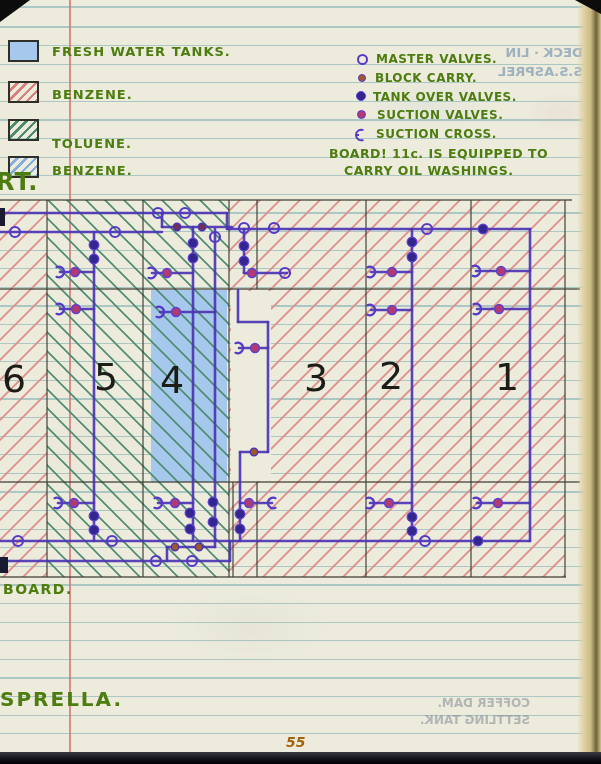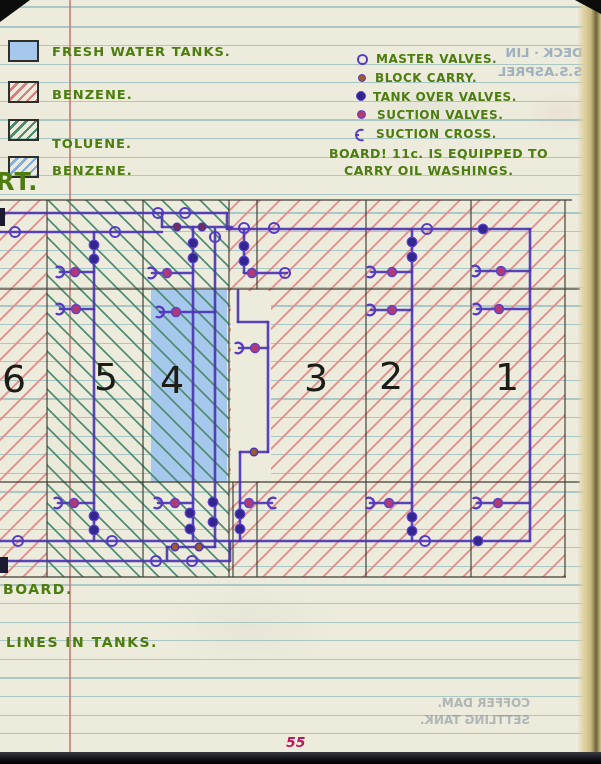--- a/index.html
+++ b/index.html
@@ -28,21 +28,21 @@
     background:linear-gradient(180deg,#3a3a40 0%,#101018 60%,#000 100%);}
   .mark-left1{position:absolute;left:0;top:208px;width:5px;height:18px;background:#1a1a30;}
   .mark-left2{position:absolute;left:0;top:557px;width:8px;height:16px;background:#1a1a30;}
   
   .hand{position:absolute;color:#4d7c0f;font-weight:700;letter-spacing:1px;white-space:nowrap;}
   .lg-label{font-size:13px;}
   .rl-label{font-size:12px;letter-spacing:.5px;}
   .note{font-size:12.5px;letter-spacing:.5px;}
   .big-label{font-size:14px;letter-spacing:1.5px;}
   .tank-num{position:absolute;color:#1d1d18;font-weight:400;font-size:38px;}
-  .page-num{position:absolute;left:286px;top:734px;font-size:14px;font-style:italic;font-weight:700;color:#be185d;}
+  .page-num{position:absolute;left:286px;top:734px;font-size:14px;font-style:italic;font-weight:700;color:#a16207;}
   
   .swatch{position:absolute;width:27px;height:18px;border:2px solid #2f2f2a;box-sizing:content-box;}
   .sw-fresh{background:#a6c8ec;}
   .sw-benz{background:repeating-linear-gradient(135deg, rgba(0,0,0,0) 0 4px, #d87f7f 4px 6.5px);}
   .sw-tol{background:repeating-linear-gradient(135deg, rgba(0,0,0,0) 0 4px, #4e8a6e 4px 6.5px);}
   .sw-xyl{background:repeating-linear-gradient(135deg, rgba(0,0,0,0) 0 4px, #84aede 4px 6.5px);}
   
   .sym{position:absolute;border-radius:50%;box-sizing:border-box;}
   .sym-master{width:11px;height:11px;border:2.2px solid #5539c8;background:transparent;}
   .sym-block{width:8px;height:8px;background:#a05a28;border:1.5px solid #5539c8;}
@@ -226,21 +226,21 @@
     <svg width="16" height="14" style="position:absolute;left:350px;top:128px">
       <path d="M6,7 L9,7 M13.5,2.2 A 5.3 5.3 0 1 0 13.5 11.8" stroke="#5539c8" stroke-width="2" fill="none"></path>
     </svg>
     <span class="hand rl-label" style="left:376px;top:127px">SUCTION CROSS.</span>
     <span class="hand note" style="left:329px;top:146px">BOARD! 11c. IS EQUIPPED TO</span>
     <span class="hand note" style="left:344px;top:163px">CARRY OIL WASHINGS.</span>
   </div>
 
   <span class="hand" style="left:-4px;top:168px;font-size:24px">RT.</span>
   <span class="hand big-label" style="left:3px;top:581px">BOARD.</span>
-  <span class="hand big-label" style="left:6px;top:634px">LINES IN TANKS.</span>
+  <span class="hand" style="left:0px;top:687px;font-size:20px;letter-spacing:2px">SPRELLA.</span>
   <span class="page-num">55</span>
 
   <div class="bleed" style="left:498px;top:44px;font-size:13px">
     <div>DECK · LIN</div>
     <div>S.S.ASPREL</div>
   </div>
   <div class="bleed bleed2" style="left:420px;top:695px;font-size:12px">
     <div>COFFER DAM.</div>
     <div>SETTLING TANK.</div>
   </div>

